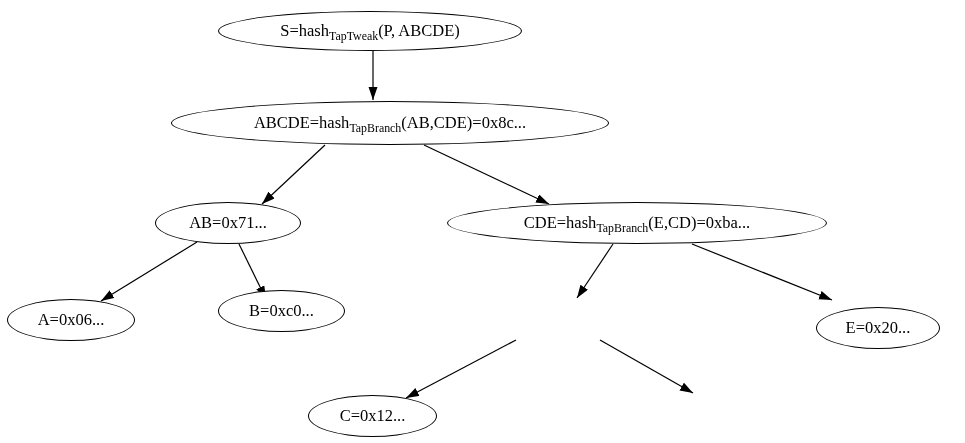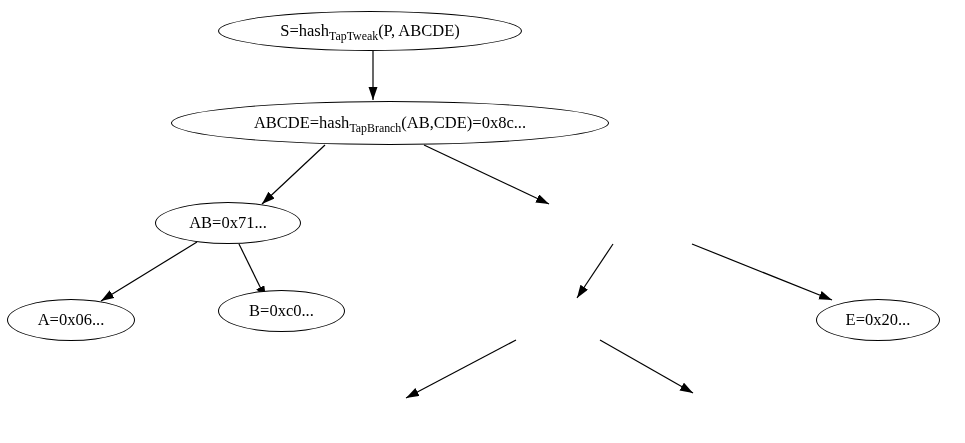--- a/index.html
+++ b/index.html
@@ -76,29 +76,35 @@
   </div>
 
   <div class="node" style="left:171px; top:101px; width:438px; height:44px;">
     <span class="node-label"><span>ABCDE=hash</span><span class="sub">TapBranch</span><span>(AB,CDE)=0x8c...</span></span>
   </div>
 
   <div class="node" style="left:155px; top:202px; width:146px; height:42px;">
     <span class="node-label"><span>AB=0x71...</span><span class="sub"></span><span></span></span>
   </div>
 
+  <div class="node" style="left:447px; top:202px; width:380px; height:42px;">
+    <span class="node-label"><span>CDE=hash</span><span class="sub">TapBranch</span><span>(E,CD)=0xba...</span></span>
+  </div>
 
   <div class="node" style="left:7px; top:299px; width:128px; height:42px;">
     <span class="node-label"><span>A=0x06...</span><span class="sub"></span><span></span></span>
   </div>
 
   <div class="node" style="left:218px; top:290px; width:127px; height:42px;">
     <span class="node-label"><span>B=0xc0...</span><span class="sub"></span><span></span></span>
   </div>
 
 
-  <div class="node" style="left:816px; top:299px; width:124px; height:42px;">
+  <div class="node" style="left:816px; top:307px; width:124px; height:42px;">
     <span class="node-label"><span>E=0x20...</span><span class="sub"></span><span></span></span>
   </div>
 
+  <div class="node" style="left:308px; top:395px; width:129px; height:42px;">
+    <span class="node-label"><span>C=0x12...</span><span class="sub"></span><span></span></span>
+  </div>
 
 
 </div>
 
 </body></html>

